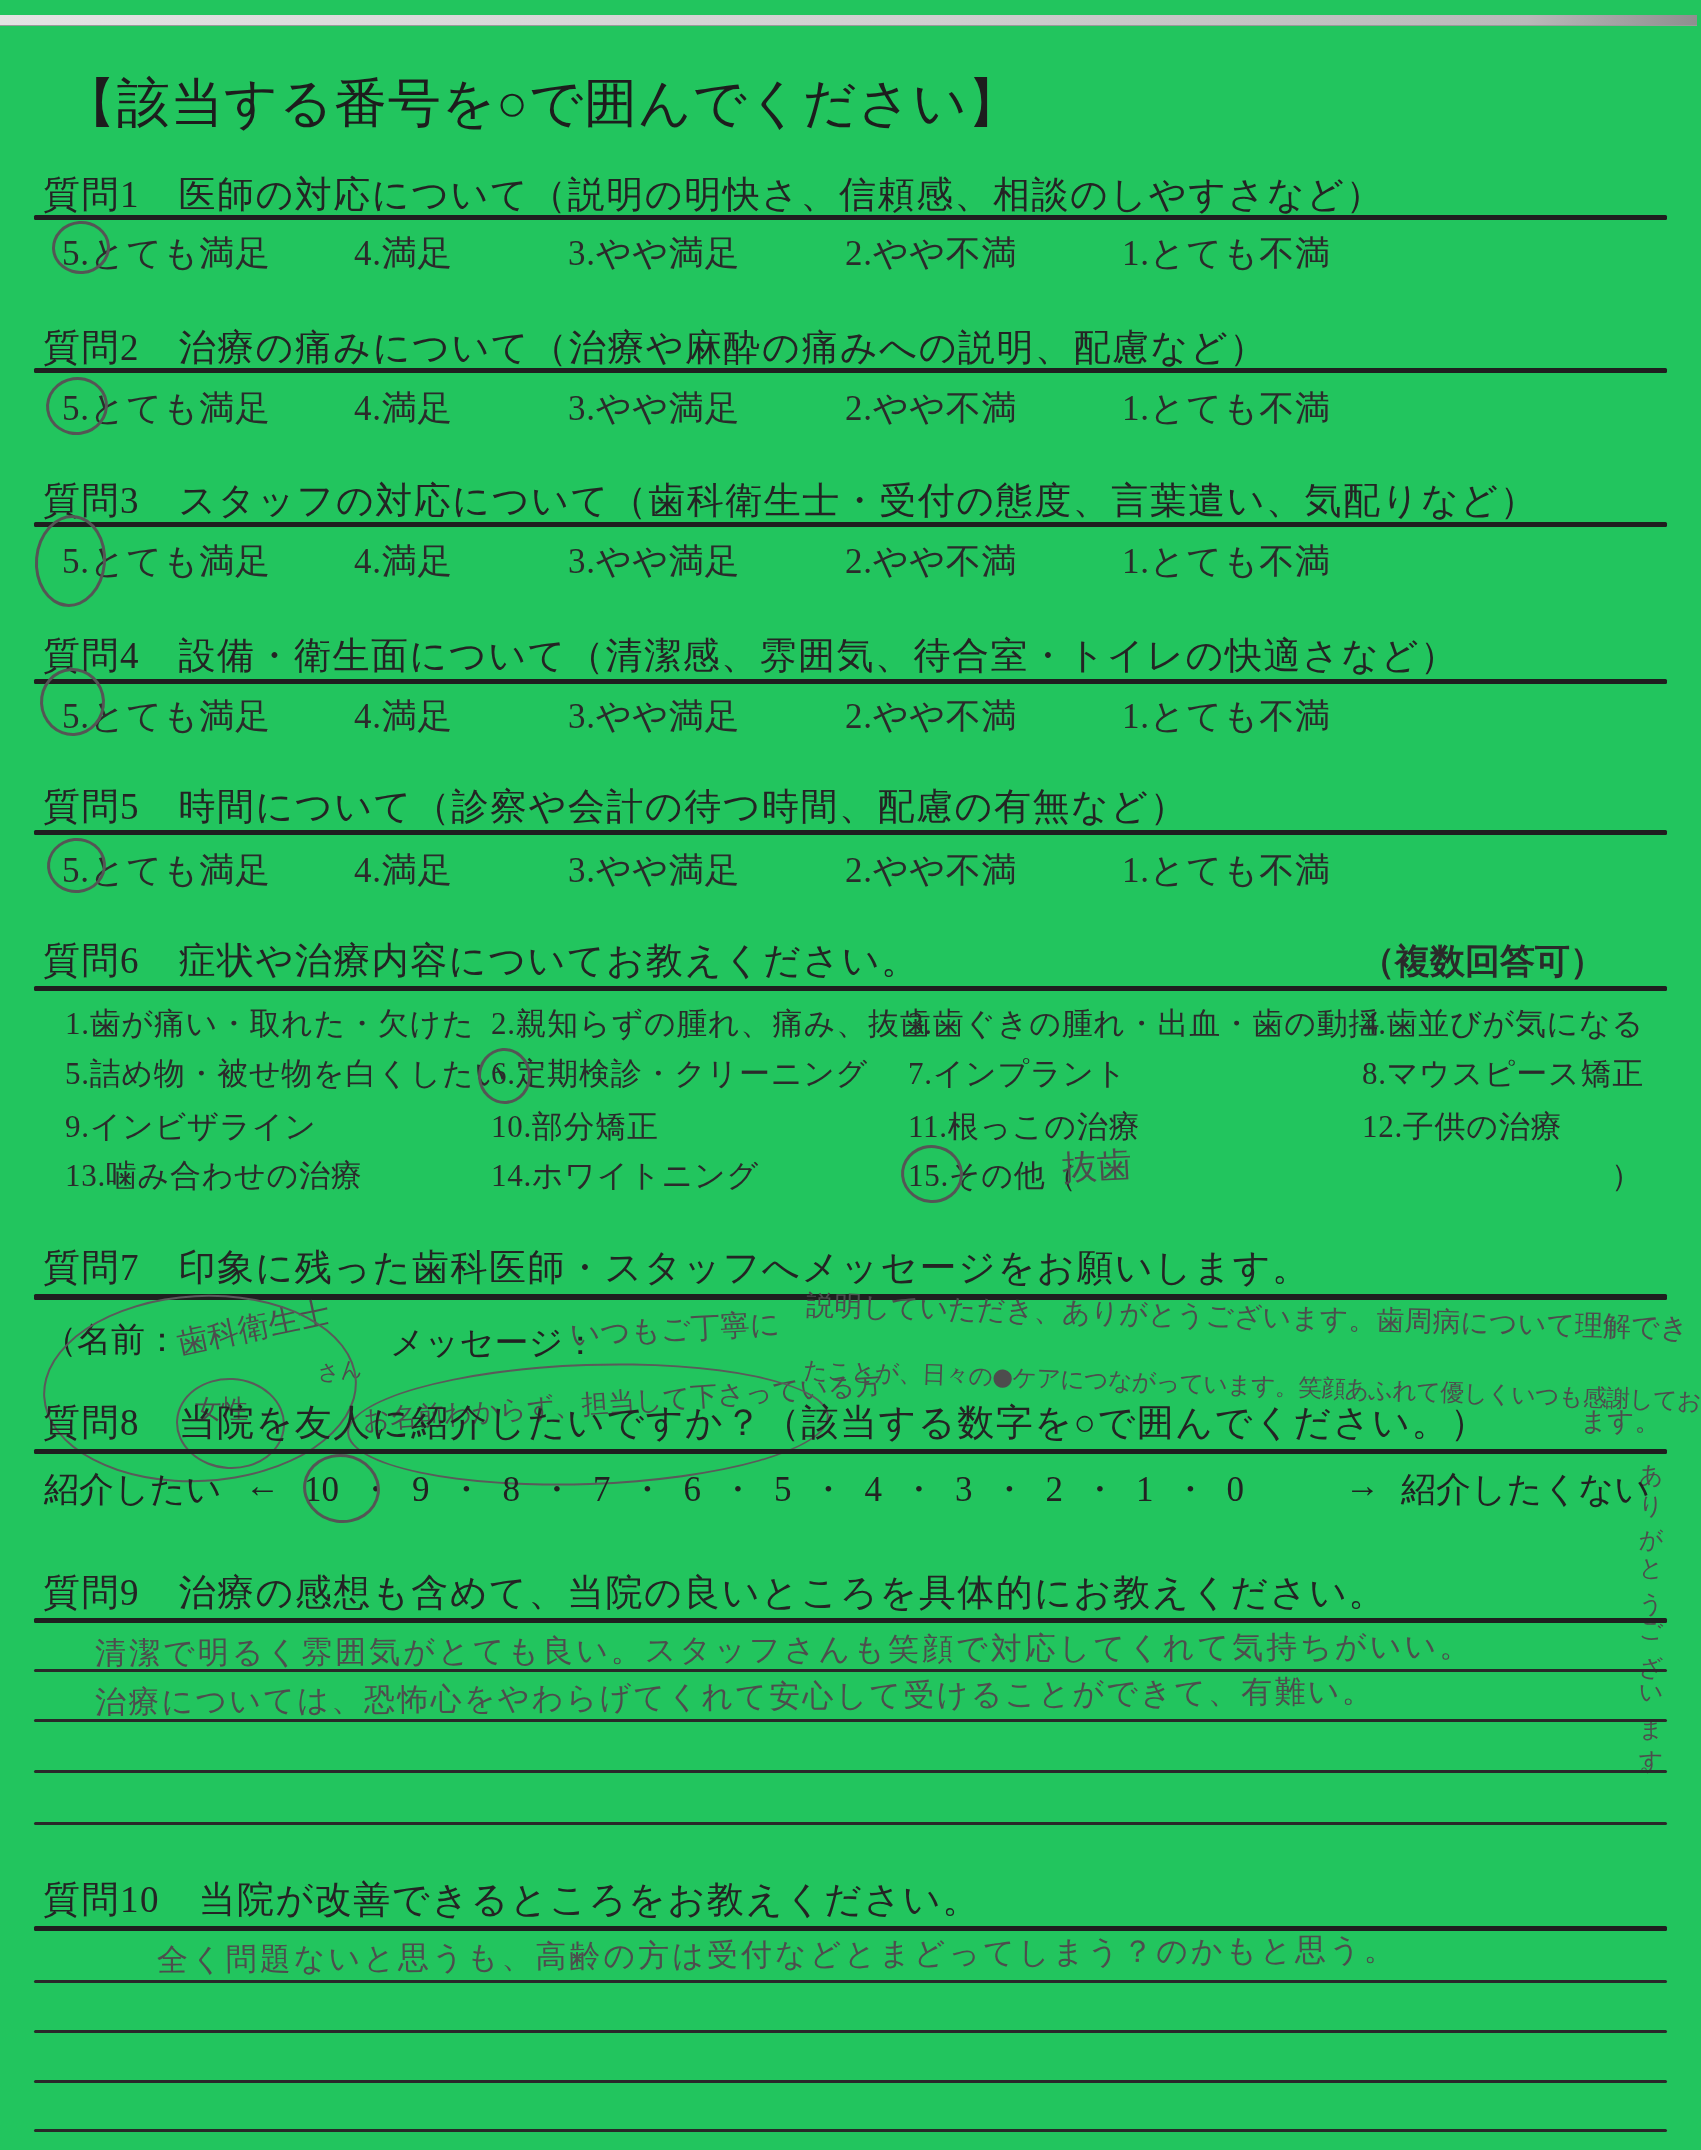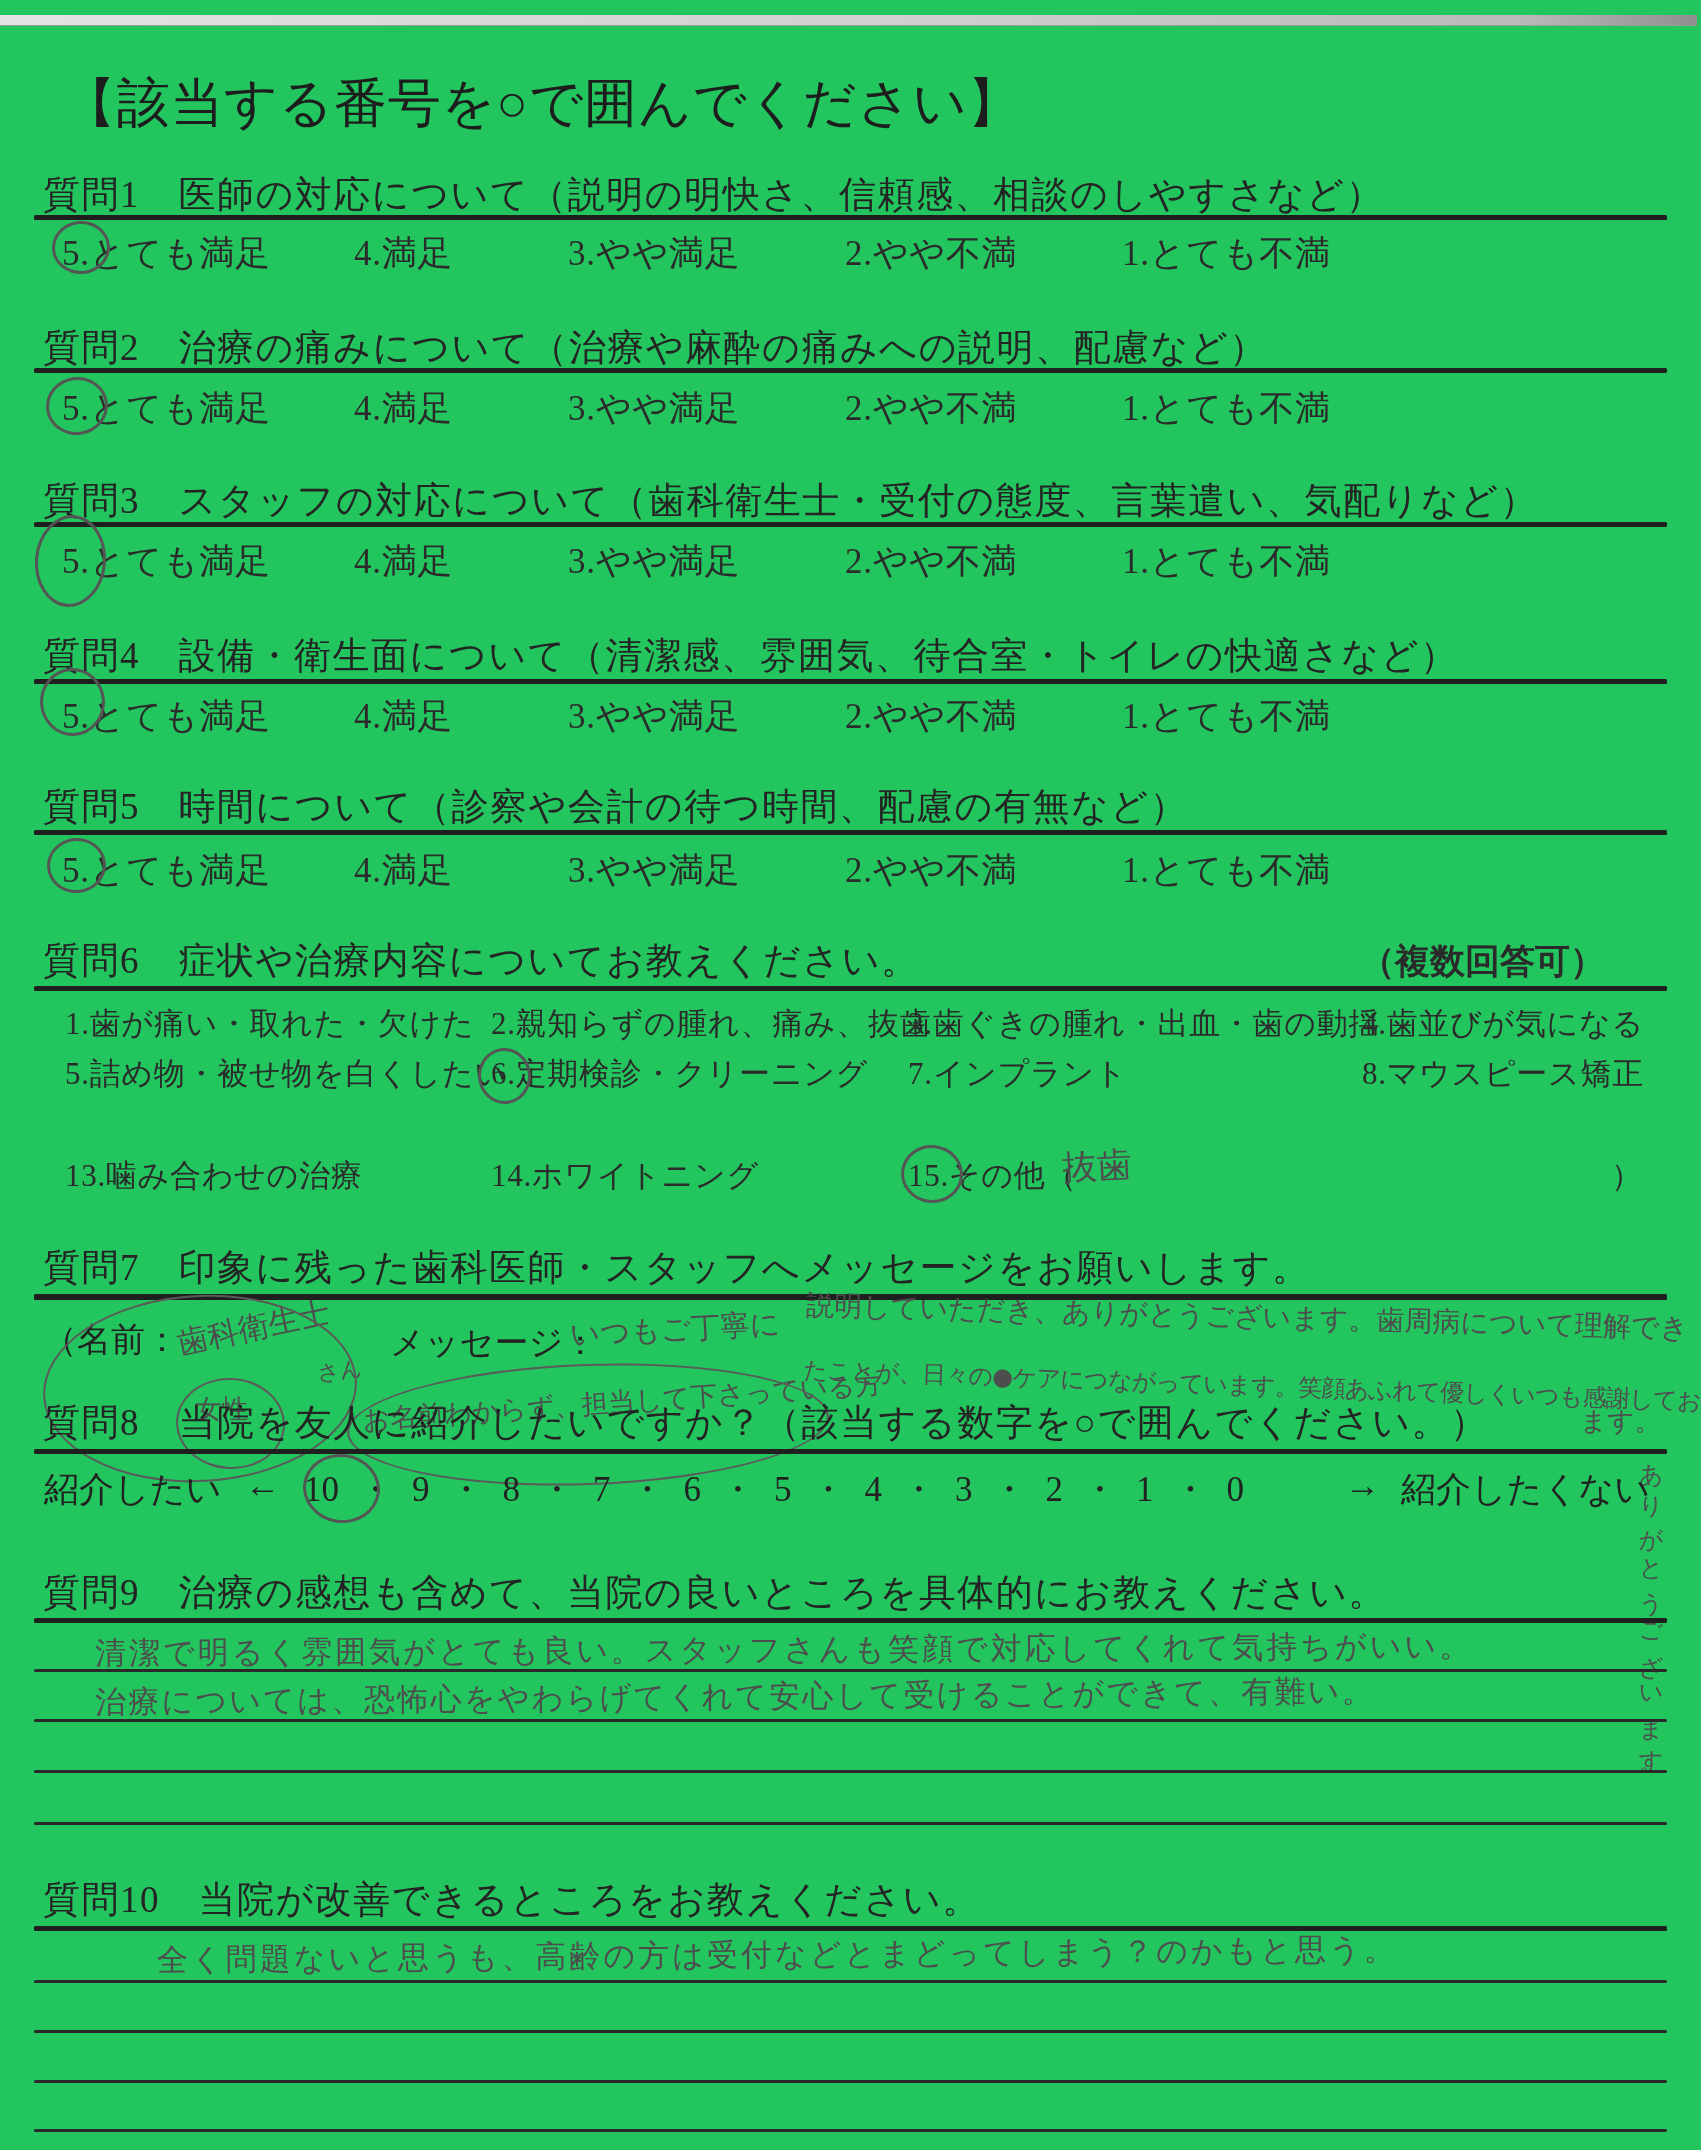--- a/index.html
+++ b/index.html
@@ -96,20 +96,26 @@
     <span class="opt c2">2.親知らずの腫れ、痛み、抜歯</span>
     <span class="opt c3">3.歯ぐきの腫れ・出血・歯の動揺</span>
     <span class="opt c4">4.歯並びが気になる</span>
   </div>
   <div class="gridrow" style="top:1053px;">
     <span class="opt c1">5.詰め物・被せ物を白くしたい</span>
     <span class="opt c2">6.定期検診・クリーニング</span>
     <span class="opt c3">7.インプラント</span>
     <span class="opt c4">8.マウスピース矯正</span>
   </div>
+  <div class="gridrow" style="top:1106px;">
+    <span class="opt c1">9.インビザライン</span>
+    <span class="opt c2">10.部分矯正</span>
+    <span class="opt c3">11.根っこの治療</span>
+    <span class="opt c4">12.子供の治療</span>
+  </div>
   <div class="gridrow" style="top:1155px;">
     <span class="opt c1">13.噛み合わせの治療</span>
     <span class="opt c2">14.ホワイトニング</span>
     <span class="opt c3">15.その他（</span>
     <span class="opt" style="left:1611px;">）</span>
   </div>
   <div class="hw" style="left:1062px;top:1143px;font-size:35px;transform:rotate(-3deg);">抜歯</div>
   <div class="pen" style="left:478px;top:1048px;width:47px;height:50px;transform:rotate(-4deg);"></div>
   <div class="pen" style="left:901px;top:1145px;width:56px;height:52px;transform:rotate(6deg);"></div>
 

